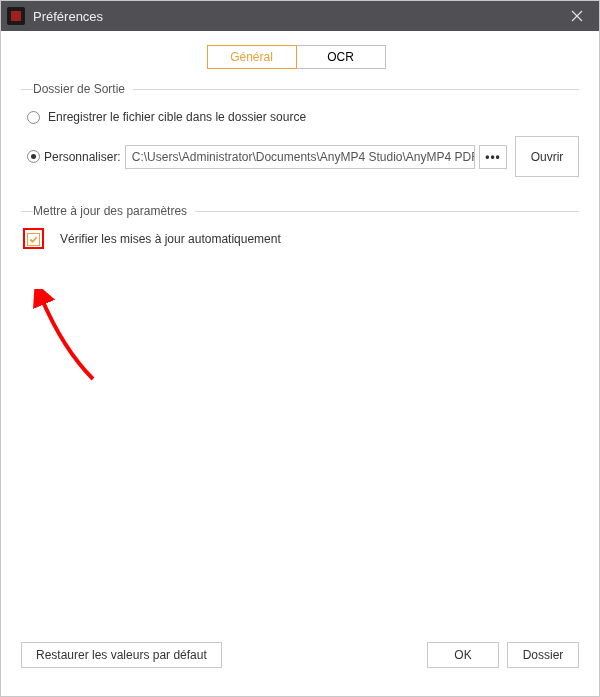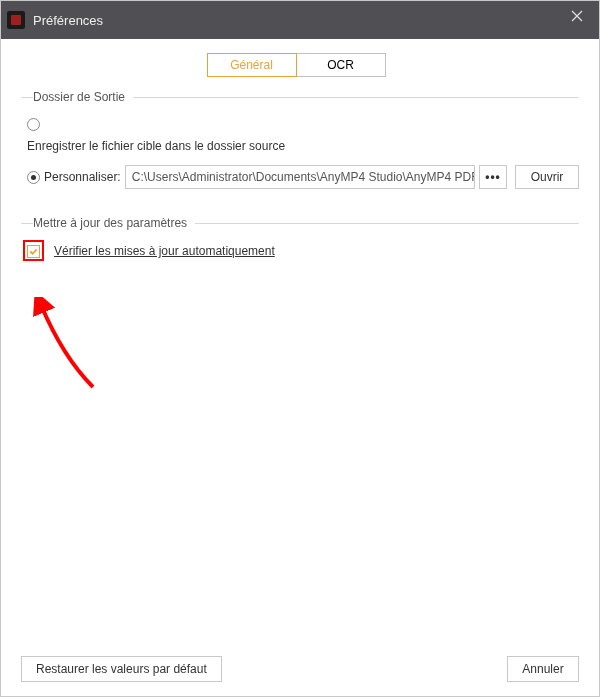--- a/index.html
+++ b/index.html
@@ -14,21 +14,21 @@
   }
   .window {
     width: 600px; height: 697px;
     background: #fff;
     border: 1px solid #c8c8c8;
     position: relative;
     display: flex;
     flex-direction: column;
   }
   .titlebar {
-    height: 38px;
+    height: 30px;
     background: #505054;
     color: #fff;
     display: flex;
     align-items: center;
     padding: 0 0 0 6px;
     position: relative;
   }
   .titlebar .app-icon {
     width: 18px; height: 18px;
     background: #1a1a1a;
@@ -108,23 +108,23 @@
     top: -8px;
     left: 12px;
     background: #fff;
     padding-right: 8px;
     color: #555;
     font-size: 12px;
   }
 
   .radio-row {
     display: flex;
+    align-items: center;
     margin: 6px 0 12px 6px;
     gap: 8px;
-    flex-direction: column;
   }
   .radio {
     width: 13px; height: 13px;
     border: 1px solid #888;
     border-radius: 50%;
     background: #fff;
     display: inline-flex;
     align-items: center;
     justify-content: center;
     flex-shrink: 0;
@@ -161,35 +161,35 @@
     border: 1px solid #c8c8c8;
     background: #fff;
     display: flex;
     align-items: center;
     justify-content: center;
     letter-spacing: 1px;
     cursor: pointer;
     font-weight: bold;
   }
   .open-btn {
-    width: 64px; height: 24px;
+    width: 64px; height: 41px;
     border: 1px solid #c8c8c8;
     background: #fff;
     display: flex;
     align-items: center;
     justify-content: center;
     cursor: pointer;
     margin-left: 4px;
   }
 
   .checkbox-row {
     display: flex;
     align-items: center;
     margin: 6px 0 0 6px;
-    gap: 14px;
+    gap: 20px;
     position: relative;
   }
   .checkbox-highlight {
     position: absolute;
     left: -4px; top: -4px;
     width: 21px; height: 21px;
     border: 2px solid #ff0000;
     pointer-events: none;
   }
   .checkbox {
@@ -205,21 +205,21 @@
   .checkbox svg path { stroke: #e8a23a; stroke-width: 2; fill: none; }
 
   .arrow-annotation {
     position: absolute;
     left: 32px; top: 208px;
     pointer-events: none;
   }
 
   .footer {
     border-top: 1px solid transparent;
-    padding: 10px 20px 14px 20px;
+    padding: 10px 20px 28px 20px;
     display: flex;
     align-items: center;
   }
   .restore-btn {
     height: 26px;
     border: 1px solid #c8c8c8;
     background: #fff;
     padding: 0 14px;
     display: flex;
     align-items: center;
@@ -280,21 +280,21 @@
         </span>
         <span>Personnaliser:</span>
         <div class="path-input">
           <span>C:\Users\Administrator\Documents\AnyMP4 Studio\AnyMP4 PDF Converter Ultimate</span>
         </div>
         <div class="ellipsis-btn">•••</div>
         <div class="open-btn">Ouvrir</div>
       </div>
     </div>
 
-    <div class="fieldset" style="margin-top:18px;text-decoration:underline;">
+    <div class="fieldset" style="margin-top:18px;">
       <div class="fieldset-legend">Mettre à jour des paramètres</div>
 
       <div class="checkbox-row">
         <div class="checkbox-highlight"></div>
         <span class="checkbox">
           <svg viewBox="0 0 10 10">
             <path d="M1.5 5 L4 7.5 L8.5 2.5"></path>
           </svg>
         </span>
         <span>Vérifier les mises à jour automatiquement</span>
@@ -308,16 +308,17 @@
         </marker>
       </defs>
       <path d="M60,90 Q30,60 8,8" stroke="#ff0000" stroke-width="4" fill="none" marker-end="url(#ah)"></path>
     </svg>
 
   </div>
 
   <div class="footer">
     <div class="restore-btn">Restaurer les valeurs par défaut</div>
     <div class="footer-spacer"></div>
-    <div class="cancel-btn">Annuler</div>
+    <div class="ok-btn">OK</div>
+    <div class="cancel-btn">Dossier</div>
   </div>
 
 </div>
 
 </body></html>

